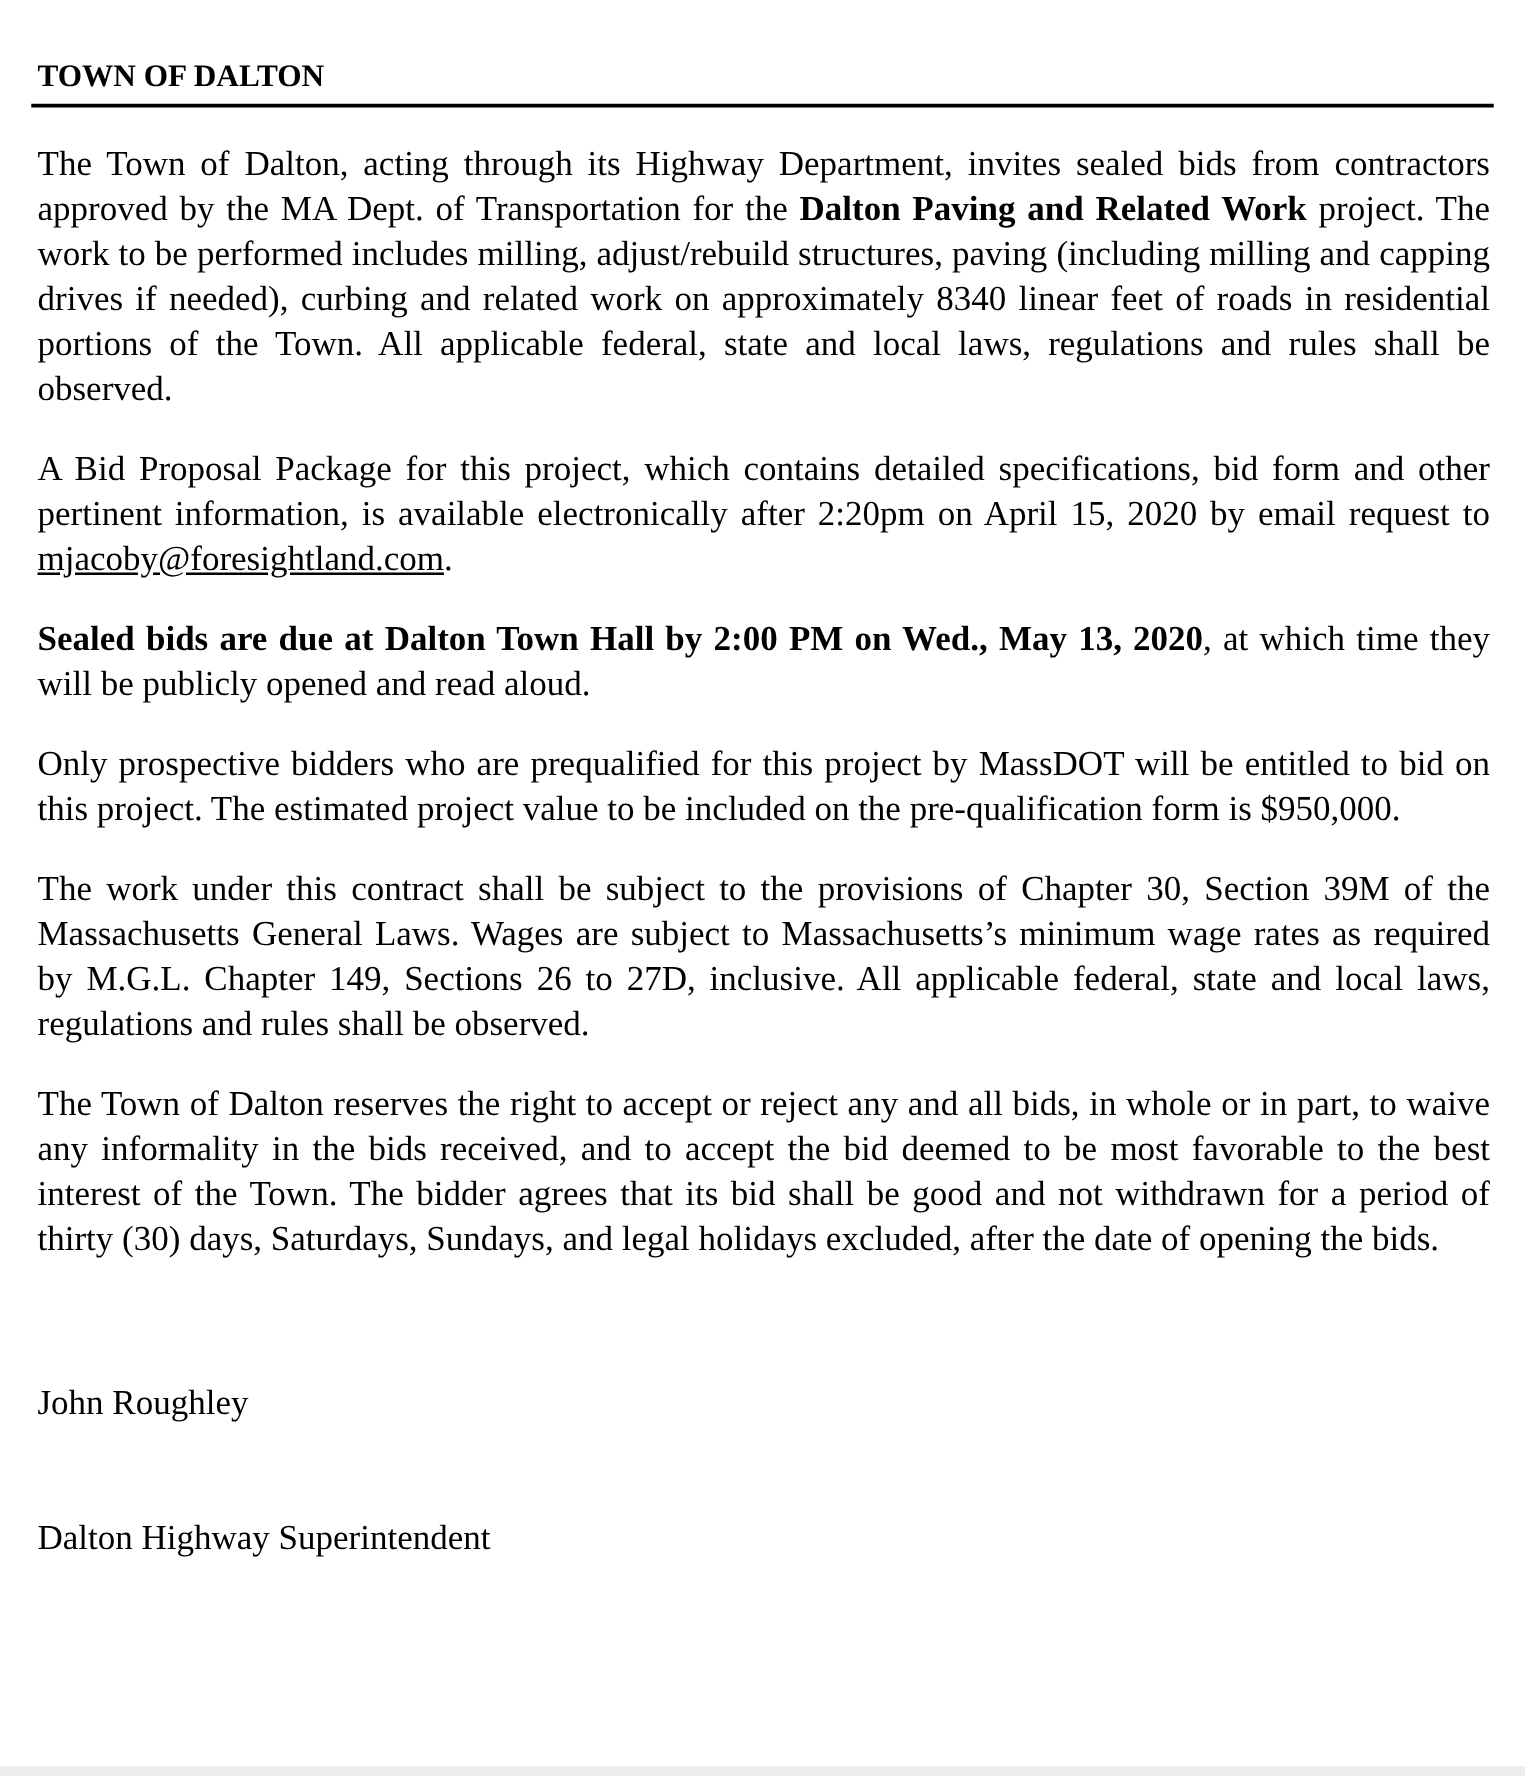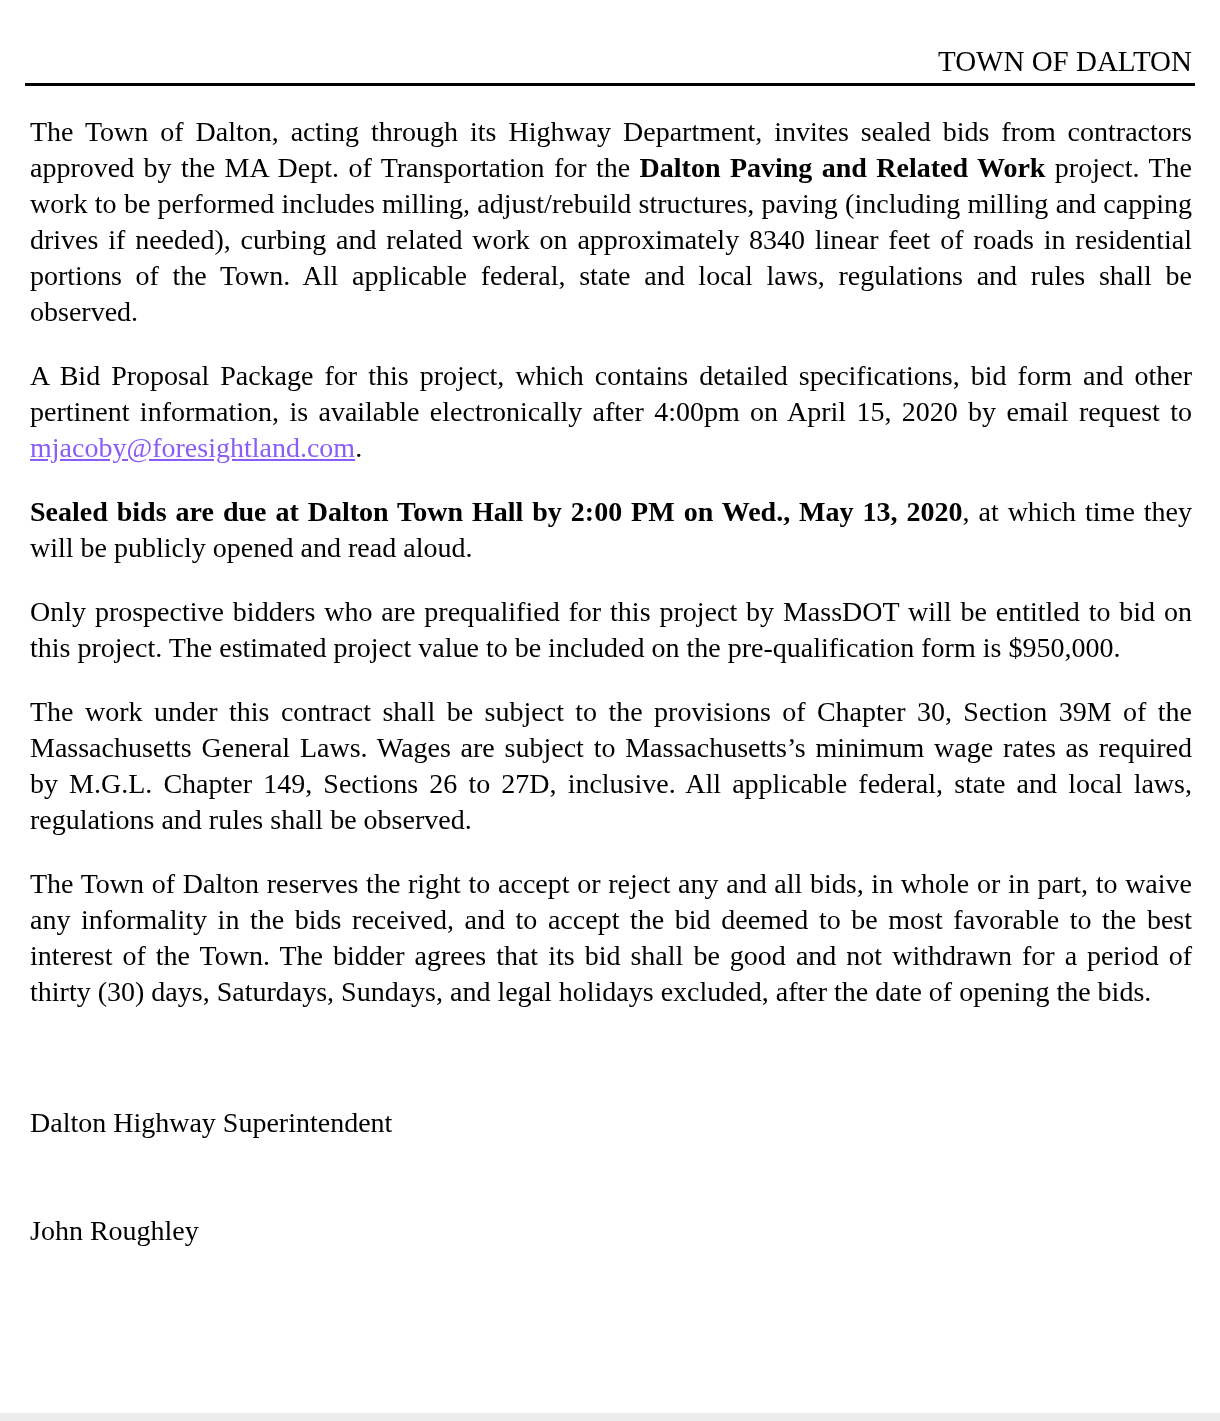--- a/index.html
+++ b/index.html
@@ -12,43 +12,43 @@
     height: 1421px;
     position: relative;
     font-family: "Liberation Serif", "DejaVu Serif", serif;
     color: #000000;
     overflow: hidden;
   }
   .page {
     padding: 44px 28px 0 30px;
   }
   .doc-title {
-    text-align: right;
-    font-weight: normal;
-    font-size: 29px;
+    text-align: left;
+    font-weight: bold;
+    font-size: 25px;
     line-height: 35px;
   }
   .title-divider {
     height: 3px;
     background: #000000;
     margin: 4px -3px 0 -5px;
   }
   .doc-body p {
     font-size: 28px;
     line-height: 36px;
     text-align: justify;
     margin: 28px 0 0 0;
   }
   .doc-body p:first-child {
   }
   .seg-bold {
     font-weight: bold;
   }
   a.seg-link {
-    color: #8b5cf6;
+    color: #000000;
     text-decoration: underline;
   }
   .signature {
     margin-top: 23px;
     font-size: 28px;
     line-height: 36px;
     white-space: pre-wrap;
   }
   .page-bottom-strip {
     position: absolute;
@@ -65,29 +65,29 @@
 <div class="page">
 
   <header class="doc-title">
     <div>TOWN OF DALTON</div>
   </header>
 
   <div class="title-divider"></div>
 
   <main class="doc-body">
       <p><span class="seg-normal">The Town of Dalton, acting through its Highway Department, invites sealed bids from contractors approved by the MA Dept. of Transportation for the </span><span class="seg-bold">Dalton Paving and Related Work</span><span class="seg-normal"> project. The work to be performed includes milling, adjust/rebuild structures, paving (including milling and capping drives if needed), curbing and related work on approximately 8340 linear feet of roads in residential portions of the Town. All applicable federal, state and local laws, regulations and rules shall be observed.</span></p>
-      <p><span class="seg-normal">A Bid Proposal Package for this project, which contains detailed specifications, bid form and other pertinent information, is available electronically after 4:00pm on April 15, 2020 by email request to </span><a class="seg-link" href="mailto:mjacoby@foresightland.com">mjacoby@foresightland.com</a><span class="seg-normal">.</span></p>
+      <p><span class="seg-normal">A Bid Proposal Package for this project, which contains detailed specifications, bid form and other pertinent information, is available electronically after 2:20pm on April 15, 2020 by email request to </span><a class="seg-link" href="mailto:mjacoby@foresightland.com">mjacoby@foresightland.com</a><span class="seg-normal">.</span></p>
       <p><span class="seg-bold">Sealed bids are due at Dalton Town Hall by 2:00 PM on Wed., May 13, 2020</span><span class="seg-normal">, at which time they will be publicly opened and read aloud.</span></p>
       <p><span class="seg-normal">Only prospective bidders who are prequalified for this project by MassDOT will be entitled to bid on this project. The estimated project value to be included on the pre-qualification form is $950,000.</span></p>
       <p><span class="seg-normal">The work under this contract shall be subject to the provisions of Chapter 30, Section 39M of the Massachusetts General Laws.  Wages are subject to Massachusetts’s minimum wage rates as required by M.G.L. Chapter 149, Sections 26 to 27D, inclusive. All applicable federal, state and local laws, regulations and rules shall be observed.</span></p>
       <p><span class="seg-normal">The Town of Dalton reserves the right to accept or reject any and all bids, in whole or in part, to waive any informality in the bids received, and to accept the bid deemed to be most favorable to the best interest of the Town.  The bidder agrees that its bid shall be good and not withdrawn for a period of thirty (30) days, Saturdays, Sundays, and legal holidays excluded, after the date of opening the bids.</span></p>
     </main>
 
   <div class="signature">
+    <div>John Roughley</div>
     <div>Dalton Highway Superintendent</div>
-    <div>John Roughley</div>
     
     
   </div>
 
 </div>
 
 <div class="page-bottom-strip"></div>
 
 </body></html>

